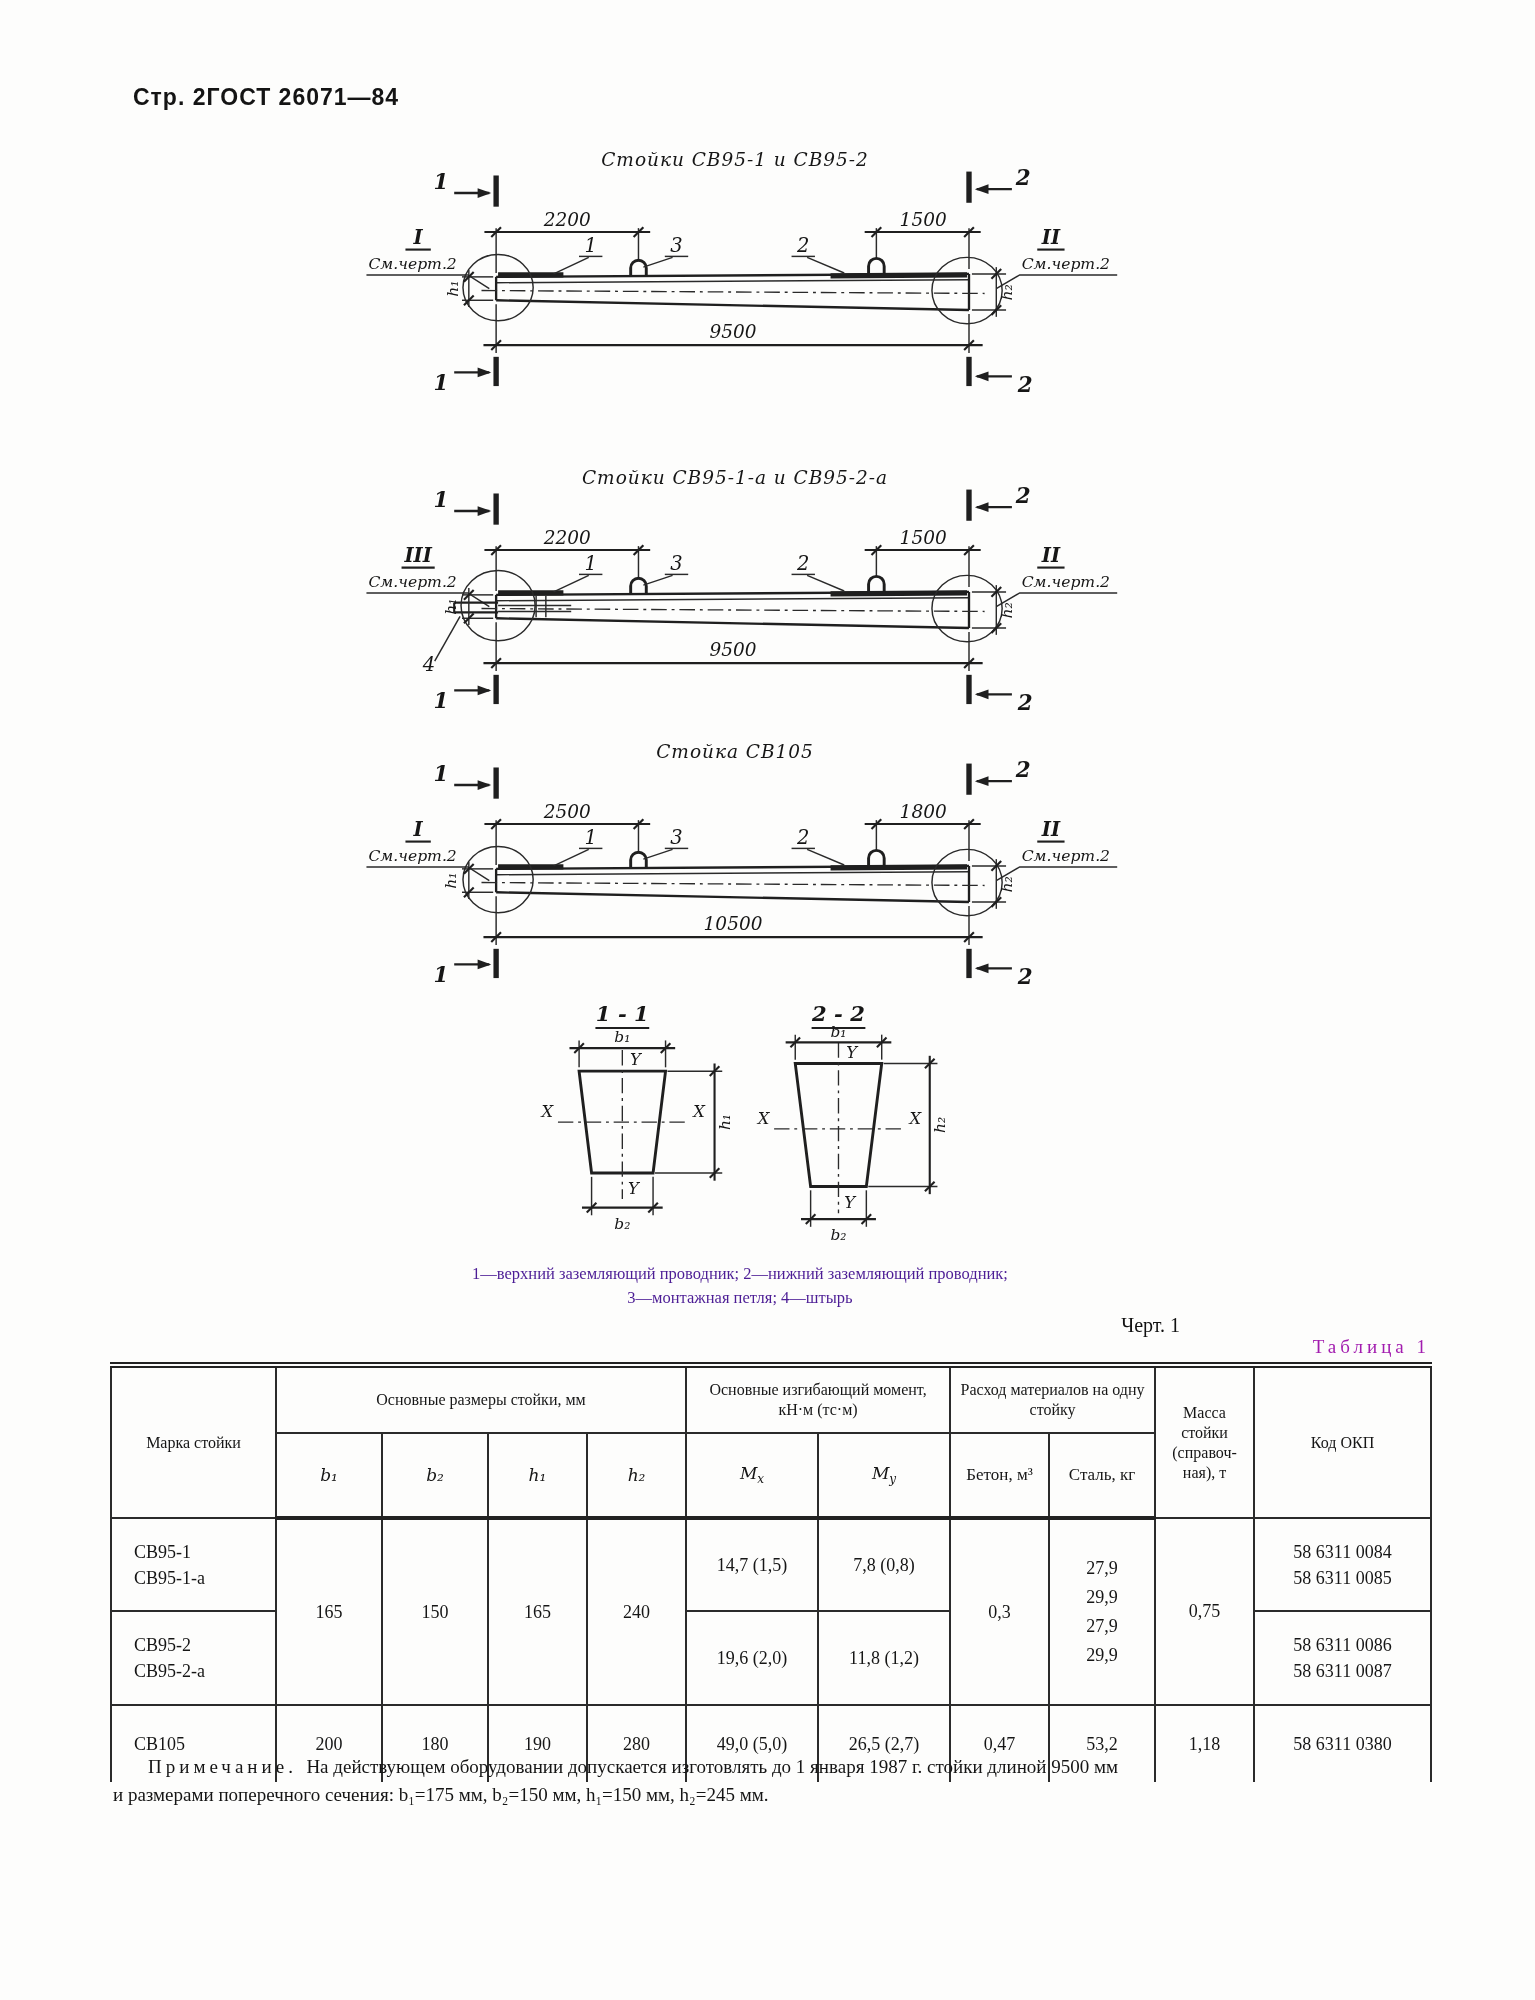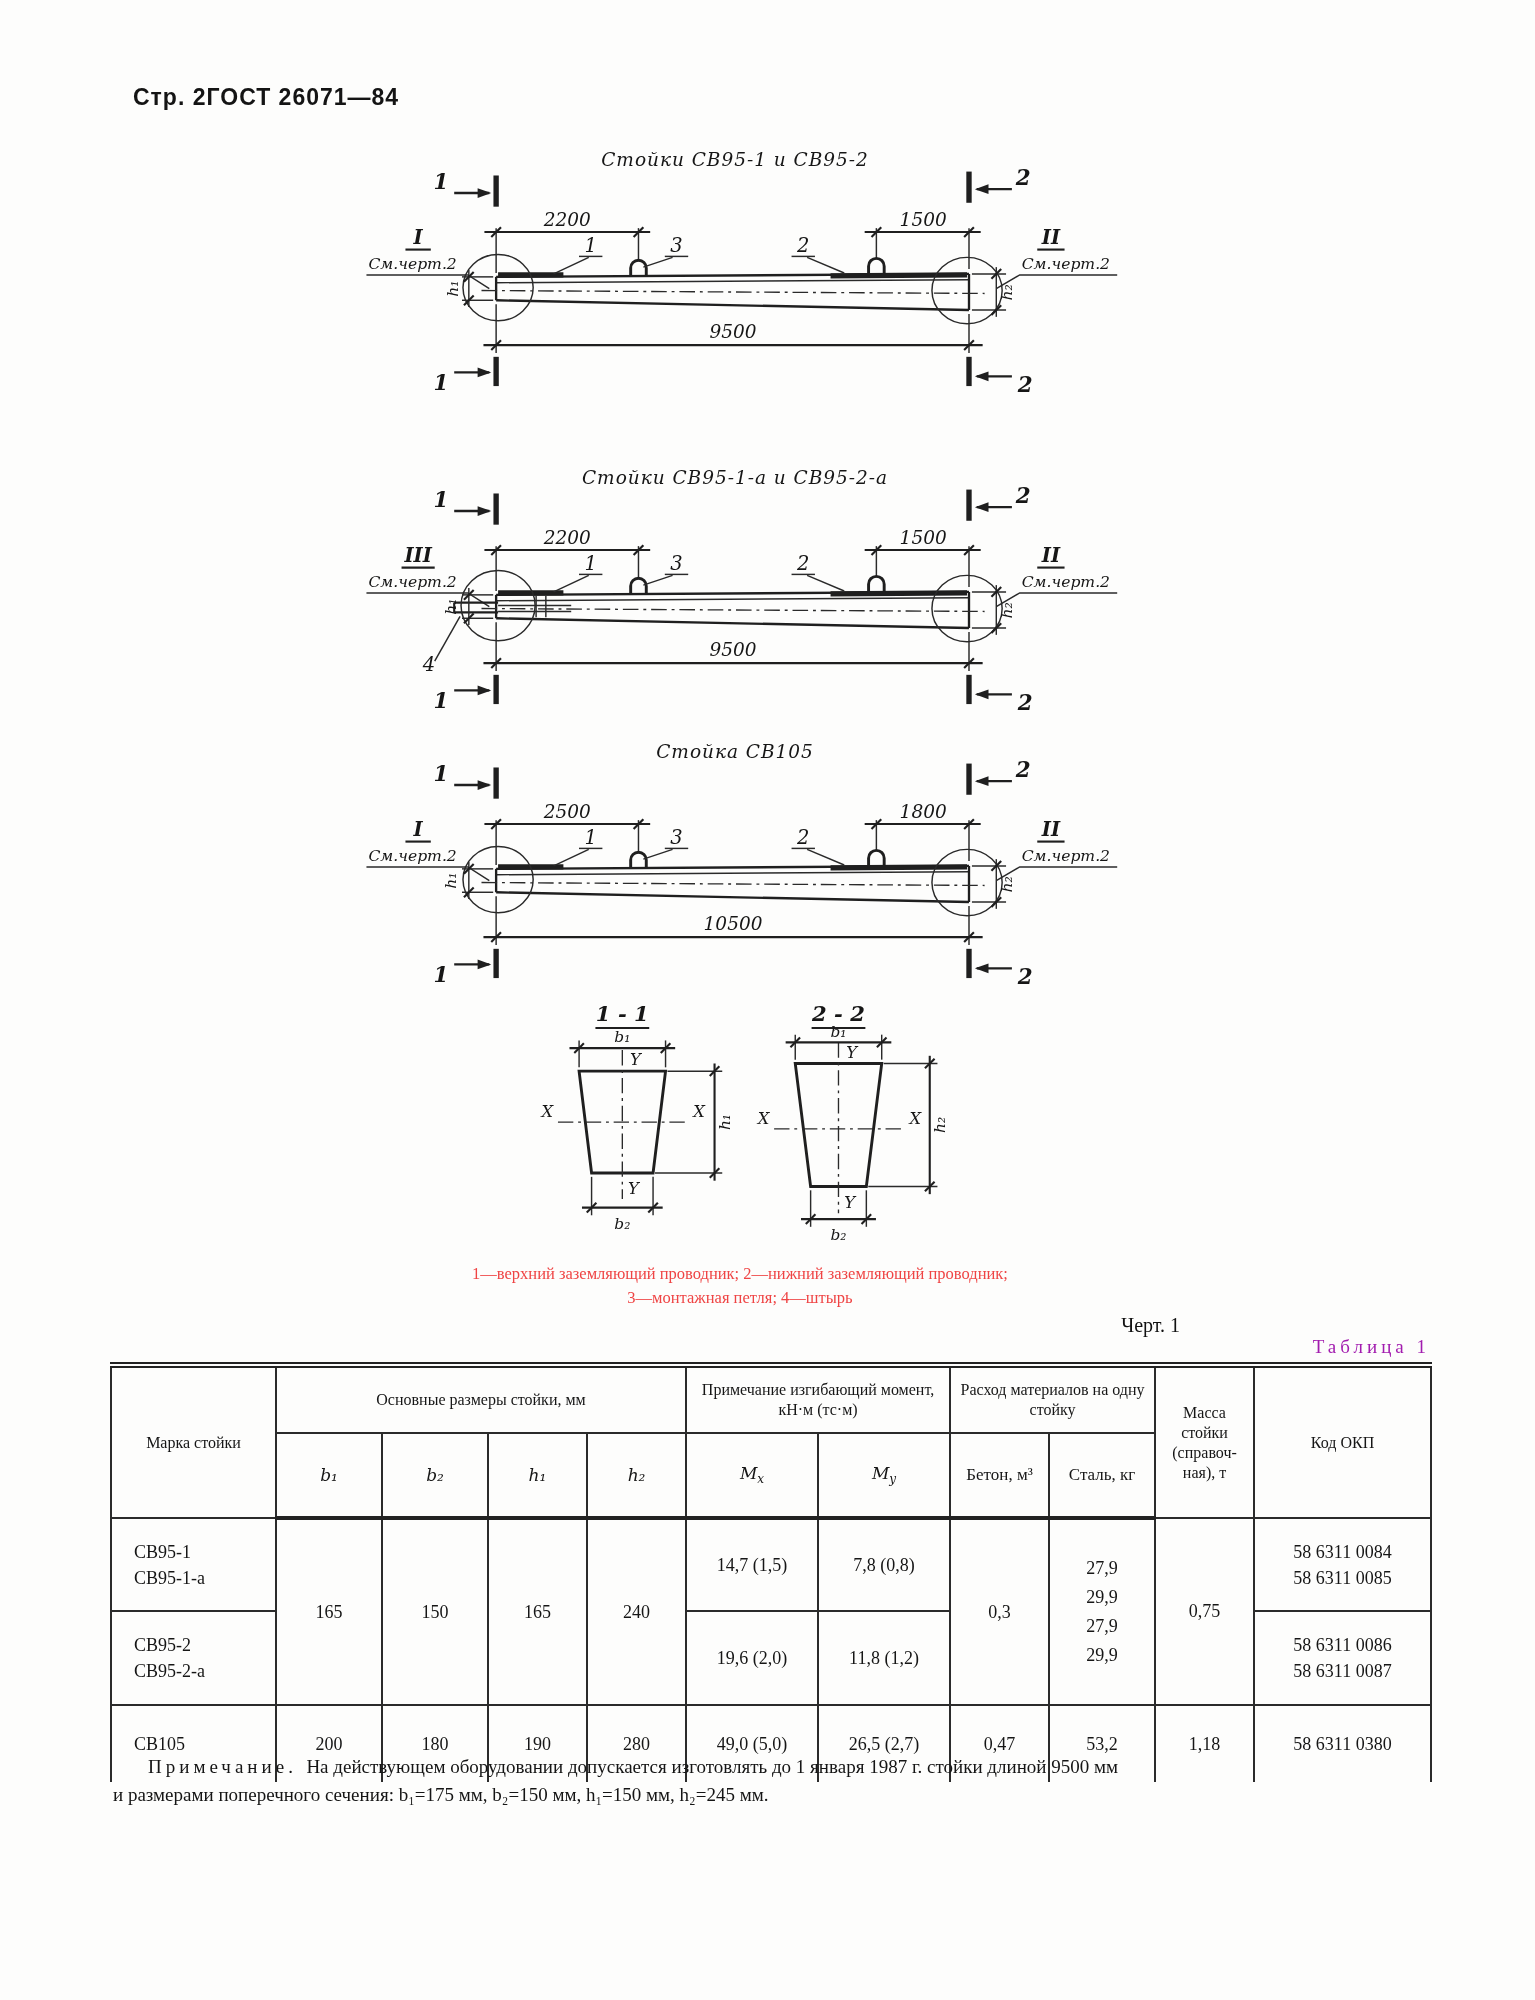--- a/index.html
+++ b/index.html
@@ -20,21 +20,21 @@
   svg text{fill:#161616;font-family:"DejaVu Serif",serif;font-style:italic;}
   .ft{font-size:19px;letter-spacing:1px;}
   .fd{font-size:19px;}
   .fi{font-size:22px;font-weight:bold;}
   .fc{font-size:20px;}
   .fr{font-size:20px;font-weight:bold;}
   .fs{font-size:16px;}
   .fh{font-size:16px;}
   .fx{font-size:17px;}
   
-  #legend{left:300px;top:1262px;width:880px;text-align:center;font-size:16.5px;line-height:24px;color:#ef4444;}
+  #legend{left:300px;top:1262px;width:880px;text-align:center;font-size:16.5px;line-height:24px;color:#4c1d95;}
   #chart-caption{left:300px;top:1314px;width:880px;text-align:right;font-size:20px;color:#111;}
   #table-caption{left:1050px;top:1336px;width:380px;text-align:right;font-size:19px;letter-spacing:4px;color:#a21caf;}
   
   #gtable{left:110px;top:1362px;}
   table{border-collapse:collapse;table-layout:fixed;width:1320px;color:#161616;}
   td{border:2px solid #2b2b2b;text-align:center;vertical-align:middle;padding:2px 4px;
      font-size:18px;overflow:hidden;}
   tr.hr1 td{font-size:16px;line-height:20px;height:60px;}
   tr.hr2 td{height:78px;font-size:17px;}
   tr.hr2 td{border-bottom:4px solid #222;}
@@ -440,21 +440,21 @@
           <col style="width:132px">
           <col style="width:99px">
         <col style="width:106px">
           <col style="width:99px">
           <col style="width:177px">
       </colgroup>
       <tbody>
           <tr class="hr1">
         <td rowspan="2">Марка стойки</td>
         <td colspan="4">Основные размеры стойки, мм</td>
-        <td colspan="2">Примечание изгибающий момент, кН·м (тс·м)</td>
+        <td colspan="2">Основные изгибающий момент, кН·м (тс·м)</td>
         <td colspan="2">Расход материалов на одну стойку</td>
         <td rowspan="2">Масса стойки (справоч- ная), т</td>
         <td rowspan="2">Код ОКП</td>
       </tr>
       <tr class="hr2">
         <td class="mi">b₁</td>
         <td class="mi">b₂</td>
         <td class="mi">h₁</td>
         <td class="mi">h₂</td>
         <td><span class="mi">M</span><sub class="mi">x</sub></td>

